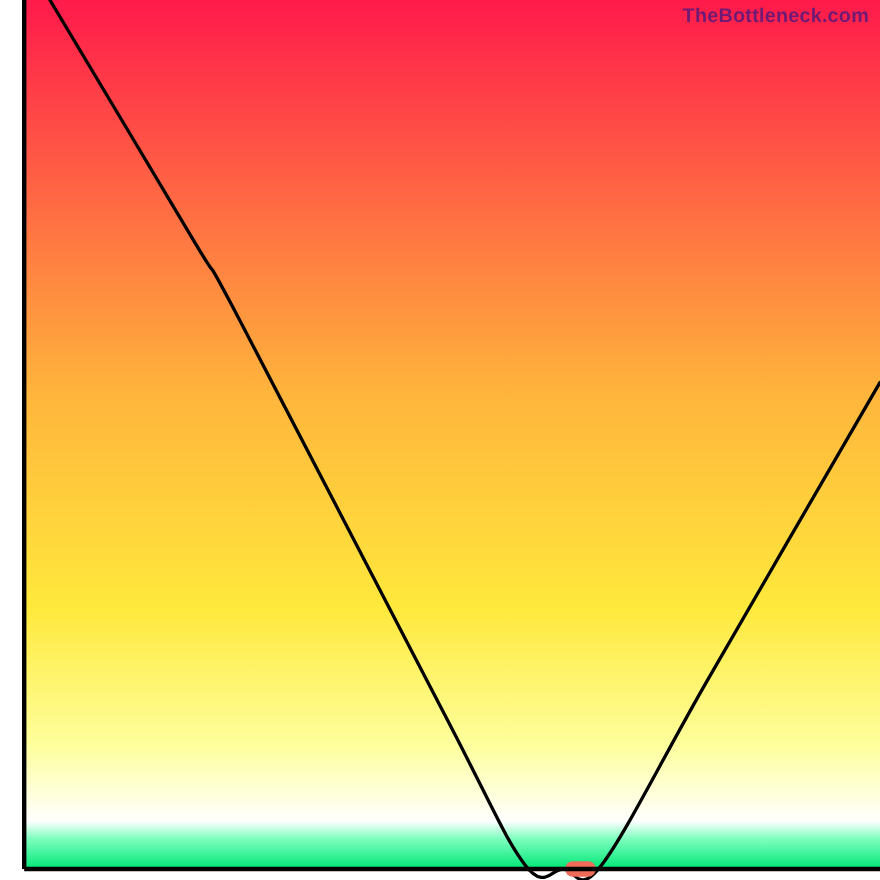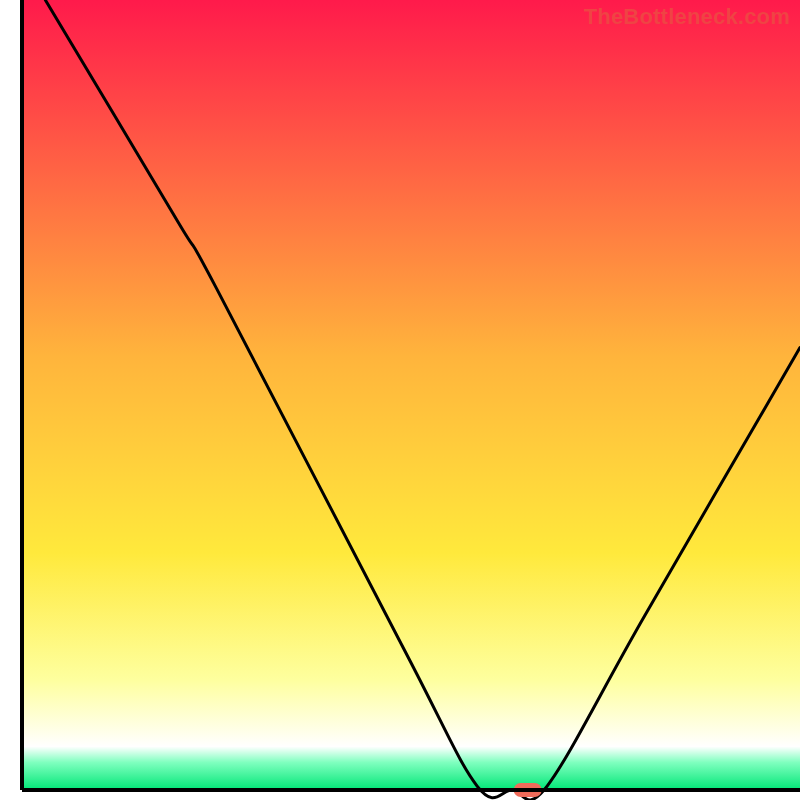--- a/index.html
+++ b/index.html
@@ -15,23 +15,23 @@
     width: 800px;
     height: 800px;
   }
   svg {
     display: block;
   }
   .watermark {
     position: absolute;
     top: 4px;
     right: 10px;
-    font-size: 22px;
+    font-size: 18px;
     font-weight: bold;
-    color: #ef4444;
+    color: #701a75;
     letter-spacing: 0.2px;
   }
 </style>
 </head>
 <body>
 
 <div class="chart-container">
   <div class="watermark">TheBottleneck.com</div>
   <svg id="chart-svg" width="800" height="800" viewBox="0 0 800 800">
       <defs>

